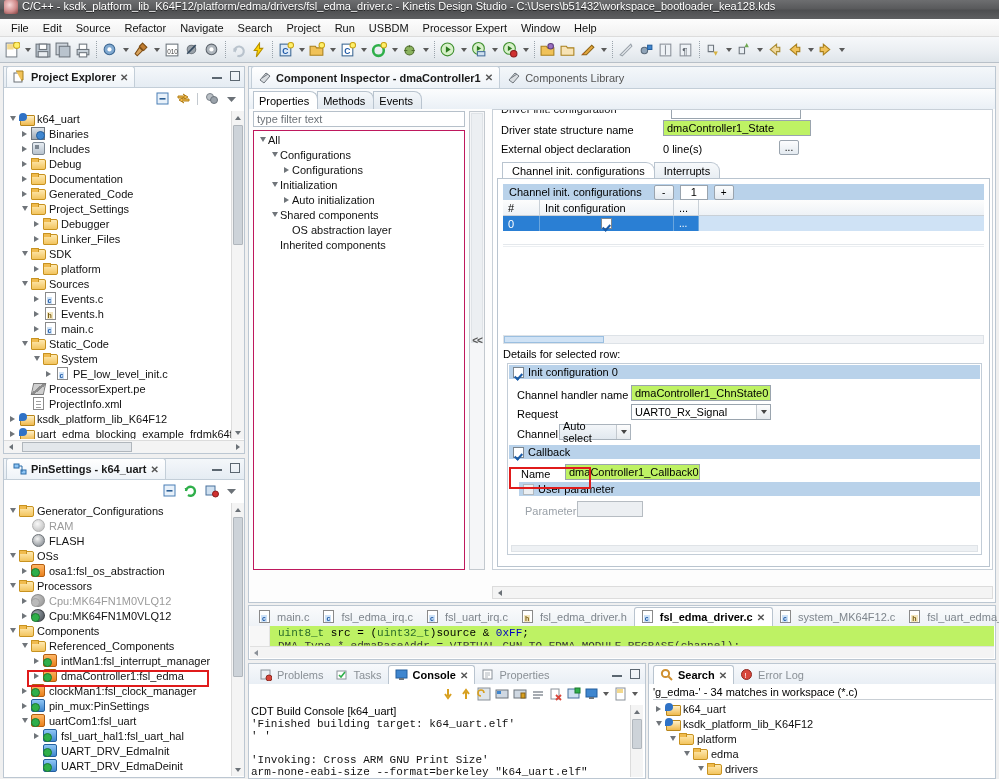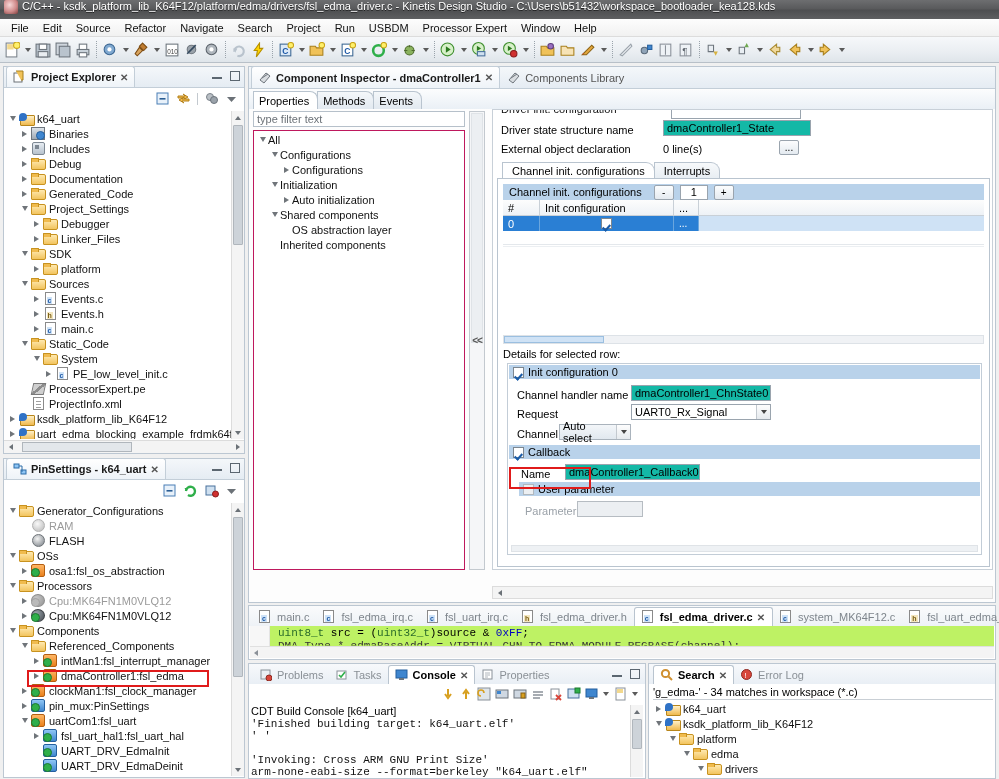--- a/index.html
+++ b/index.html
@@ -166,21 +166,21 @@
   .citab { height:18px; padding:0 8px 0 5px; display:flex;align-items:center;
     border:1px solid #b9c4cf; border-bottom:none; background:#fff;
     font-size:11px; border-radius: 0 8px 0 0; margin-right:-1px;}
   .citab.off { background:linear-gradient(to bottom,#f4f7fa,#e2e9f0); }
 
   .filterbox { height:16px; border:1px solid #b6c0ca; background:#fff; font-size:11px;
      display:flex; align-items:center; padding-left:3px; color:#6b7177; }
 
   .grouphdr { background:#b9d2ea; font-size:11px; padding:1px 4px; display:flex; align-items:center; gap:4px;}
   .fieldrow { display:flex; align-items:flex-end; font-size:11px; height:18px; }
-  .txtinput { border:1px solid #9aa4ae; background:#14b8a6; height:16px; font-size:11px;
+  .txtinput { border:1px solid #9aa4ae; background:#bef264; height:16px; font-size:11px;
      display:flex; align-items:center; padding:0 3px; }
   .combo { border:1px solid #9aa4ae; background:#fff; height:16px; font-size:11px;
      display:flex; align-items:center; padding:0 0 0 3px; justify-content:space-between;}
   .combo .dd { width:14px; height:14px; display:flex;align-items:center;justify-content:center;
      background:linear-gradient(to bottom,#fdfdfd,#e6eaee); border-left:1px solid #c3c9cf;}
   .combo .dd::after{content:"";border-left:3px solid transparent;border-right:3px solid transparent;border-top:4px solid #444;}
   .combo.flat { border:1px solid #aab3bc; background:linear-gradient(to bottom,#f3f6f9,#e1e8ef); }
   .btnsm { border:1px solid #9aa4ae; background:linear-gradient(to bottom,#fcfdfe,#e4eaf0);
      height:15px; min-width:18px; display:flex;align-items:center;justify-content:center;
      font-size:10px; border-radius:2px;}

